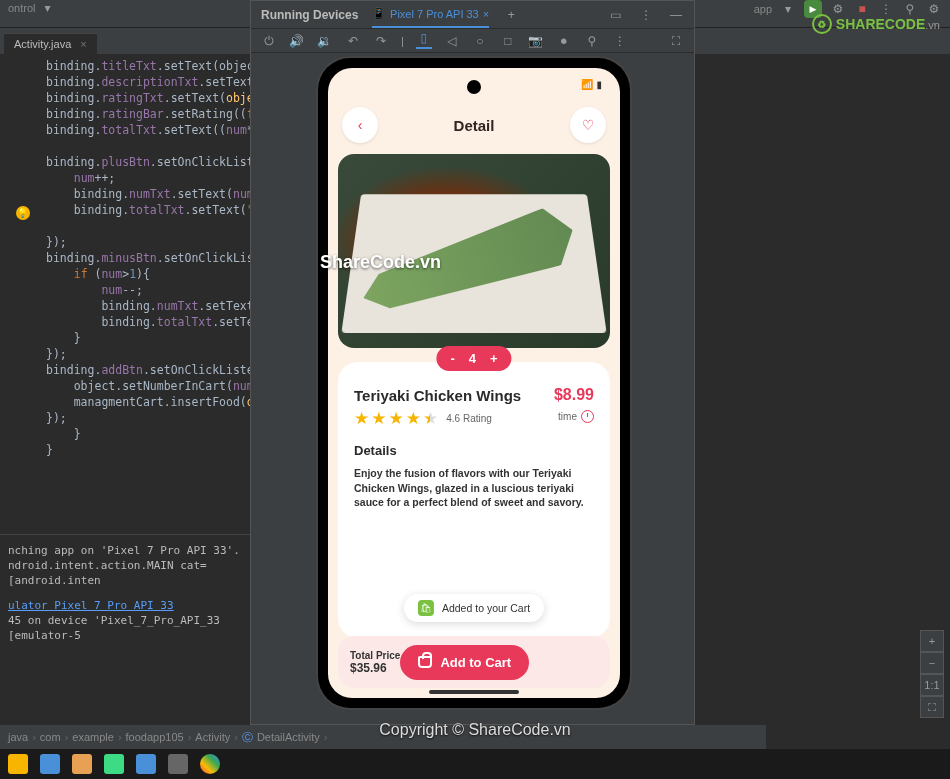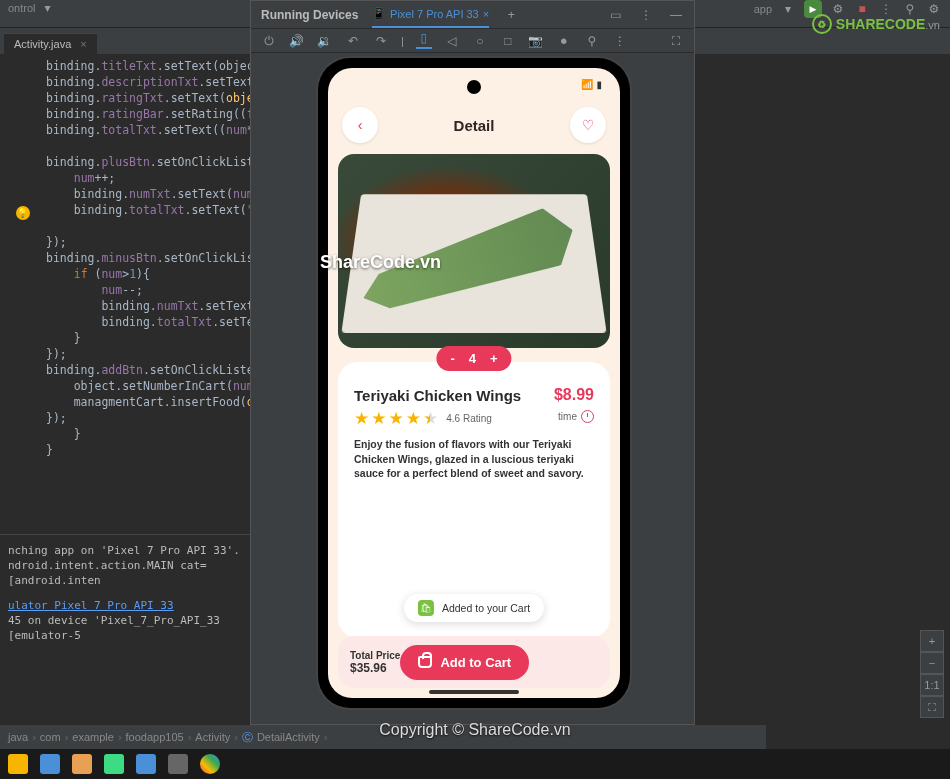--- a/index.html
+++ b/index.html
@@ -233,20 +233,21 @@
             <span class="star">★</span>
             <span class="star">★</span>
             <span class="star half">★</span>
             <span class="dc-rating">4.6 Rating</span>
           </div>
           <div class="dc-time">
             <span>time</span>
             <span class="clock-ic"></span>
           </div>
         </div>
+        <div class="dc-section">Details</div>
         <div class="dc-desc">Enjoy the fusion of flavors with our Teriyaki Chicken Wings, glazed in a luscious teriyaki sauce for a perfect blend of sweet and savory.</div>
       </div>
       <div class="toast">
         <span class="toast-ic">🛍</span>
         <span>Added to your Cart</span>
       </div>
       <div class="bottom-bar">
         <div class="bb-left">
           <div class="bb-label">Total Price</div>
           <div class="bb-val">$35.96</div>

